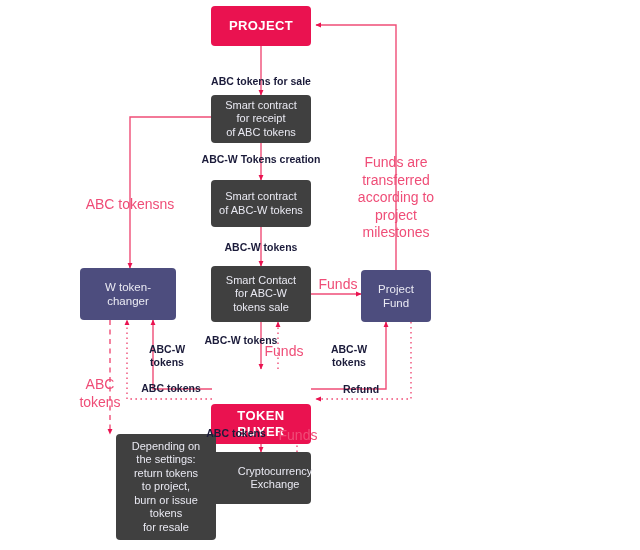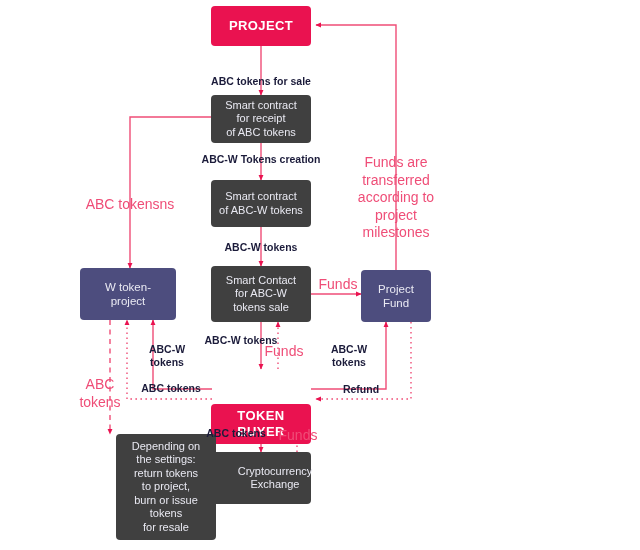--- a/index.html
+++ b/index.html
@@ -79,21 +79,21 @@
   </div>
 
   <div class="node node-dark" style="left:211px;top:266px;width:100px;height:56px;">
     <span class="node-inner" style="white-space: pre-line; text-align: center;">Smart Contact
 for ABC-W
 tokens sale</span>
   </div>
 
   <div class="node node-mid" style="left:80px;top:268px;width:96px;height:52px;">
     <span class="node-inner" style="white-space: pre-line;">W token-
-project</span>
+changer</span>
   </div>
 
   <div class="node node-mid" style="left:361px;top:270px;width:70px;height:52px;">
     <span class="node-inner" style="white-space: pre-line;">Project
 Fund</span>
   </div>
 
   <div class="node node-accent" style="left:211px;top:369px;width:100px;height:40px;margin-top:35px;">
     <span class="node-inner" style="white-space: pre-line;">TOKEN BUYER</span>
   </div>

